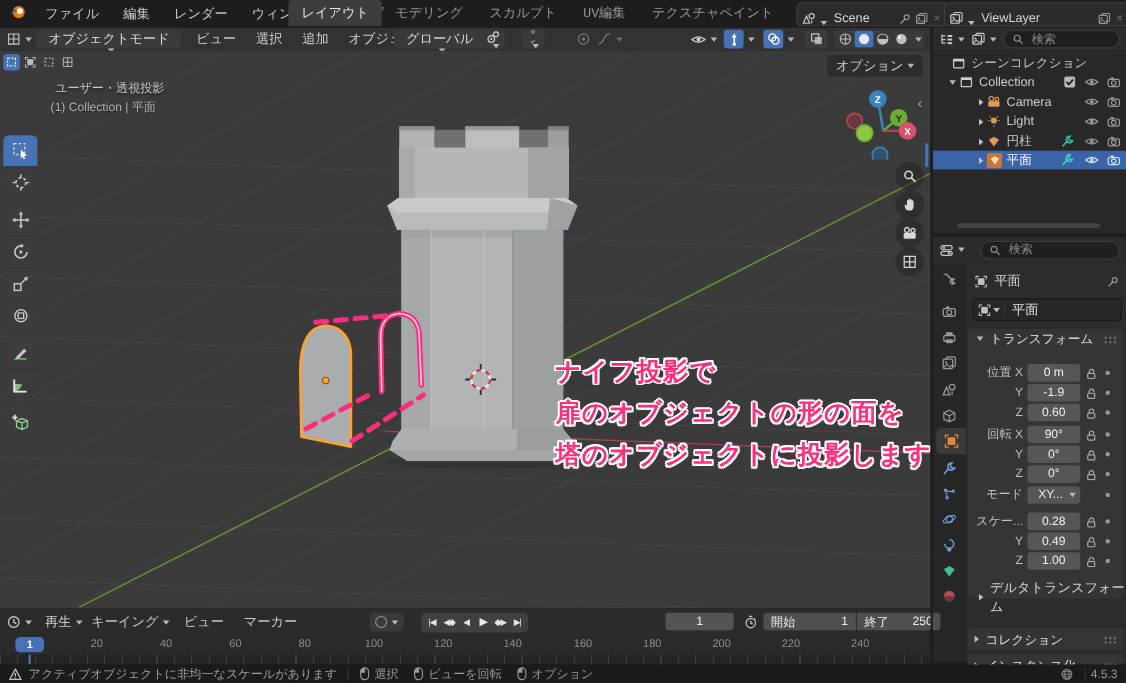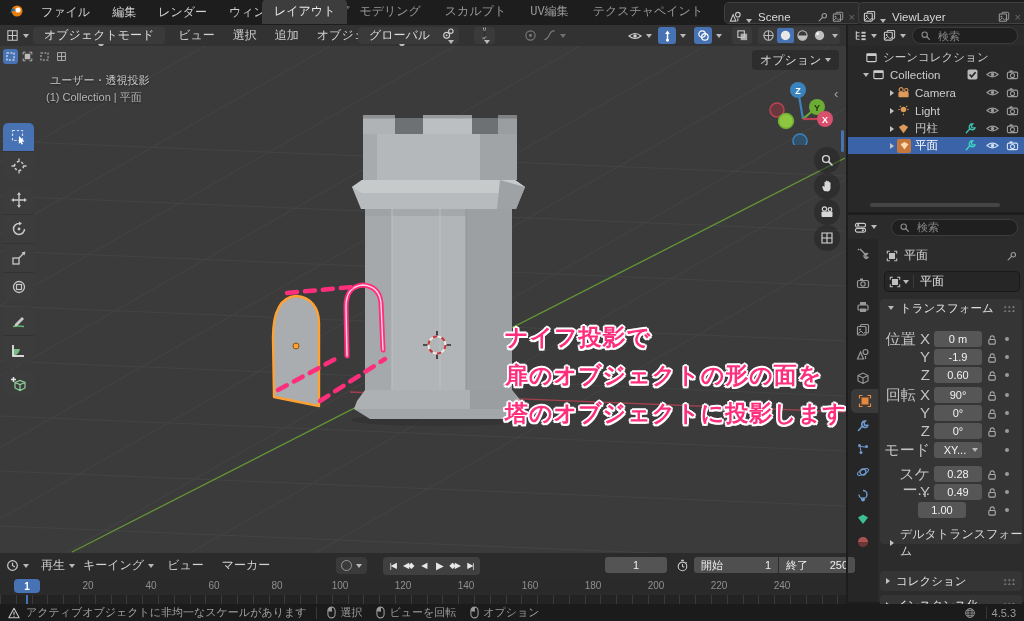--- a/index.html
+++ b/index.html
@@ -34,21 +34,21 @@
   .searchpill{display:flex;align-items:center;background:#1f1f1f;border:1px solid #3d3d3d;border-radius:9px;height:15px;padding:0 7px;color:#8a8a8a;flex:1;margin:0 6px;}
   .searchpill input{background:transparent;border:0;outline:0;color:#aaa;width:70px;font-size:11px;font-family:inherit;}
   .searchpill input::placeholder{color:#8a8a8a;opacity:1;}
   
   #pheader{left:848px;top:215px;width:176px;height:24px;background:#2b2b2b;display:flex;align-items:center;}
   #ptabs{left:848px;top:239px;width:30px;height:363px;background:#262626;}
   .ptab{position:absolute;left:0;width:30px;height:24px;display:flex;align-items:center;justify-content:center;}
   .ptab.active{background:#3a3a3a;border-radius:5px 0 0 5px;left:3px;width:27px;}
   #pmain{left:878px;top:239px;width:146px;height:363px;background:#2c2c2c;}
   .panel{position:absolute;left:2px;width:142px;background:#353535;border-radius:4px;}
-  .prow-label{position:absolute;width:50px;text-align:right;color:#c3c3c3;font-size:15px;line-height:16px;}
+  .prow-label{position:absolute;width:50px;text-align:right;color:#c3c3c3;font-size:11px;line-height:16px;}
   .pfield{position:absolute;width:48px;height:16px;background:#565656;border-radius:3px;color:#f2f2f2;font-size:11px;display:flex;align-items:center;justify-content:center;}
   .dot{position:absolute;width:4px;height:4px;border-radius:50%;background:#9a9a9a;}
   .phead{display:flex;align-items:center;height:18px;color:#e2e2e2;font-size:11.5px;padding:0 6px;}
   .phead .spacer{flex:1;}
   
   #viewport{left:0;top:46px;width:846px;height:507px;background:#3b3b3b;overflow:hidden;}
   .overlay-text{position:absolute;color:#c9c9c9;font-size:11px;text-shadow:0 1px 2px rgba(0,0,0,.5);}
   #annotation{position:absolute;left:505px;top:272px;font-size:23px;font-weight:bold;color:#ff2e7c;line-height:38px;white-space:nowrap;letter-spacing:1px;
     text-shadow:-1.5px -1.5px 0 #fff,1.5px -1.5px 0 #fff,-1.5px 1.5px 0 #fff,1.5px 1.5px 0 #fff,0 -1.8px 0 #fff,0 1.8px 0 #fff,-1.8px 0 0 #fff,1.8px 0 0 #fff;}
   .vbtn{position:absolute;width:26px;height:26px;border-radius:50%;background:rgba(30,30,30,.45);display:flex;align-items:center;justify-content:center;}
@@ -906,21 +906,21 @@
         <use href="#i-lock"></use>
       </svg>
     <span class="dot" style="left:127px;top:233px"></span>
     <span class="prow-label" style="left:2px;top:245px">Y</span>
     <div class="pfield" style="left:56px;top:245px">0.49</div>
     <svg class="abs" width="11" height="11" style="left:109px;top:248px;color:#ababab">
         <use href="#i-lock"></use>
       </svg>
     <span class="dot" style="left:127px;top:251px"></span>
     <span class="prow-label" style="left:2px;top:263px">Z</span>
-    <div class="pfield" style="left:40px;top:263px">1.00</div>
+    <div class="pfield" style="left:56px;top:263px">1.00</div>
     <svg class="abs" width="11" height="11" style="left:109px;top:266px;color:#ababab">
         <use href="#i-lock"></use>
       </svg>
     <span class="dot" style="left:127px;top:269px"></span>
 
     <div class="row" style="position:absolute;left:12px;top:287px;color:#d8d8d8">
       <b class="chev-r"></b>
       <span>デルタトランスフォーム</span>
     </div>
 

